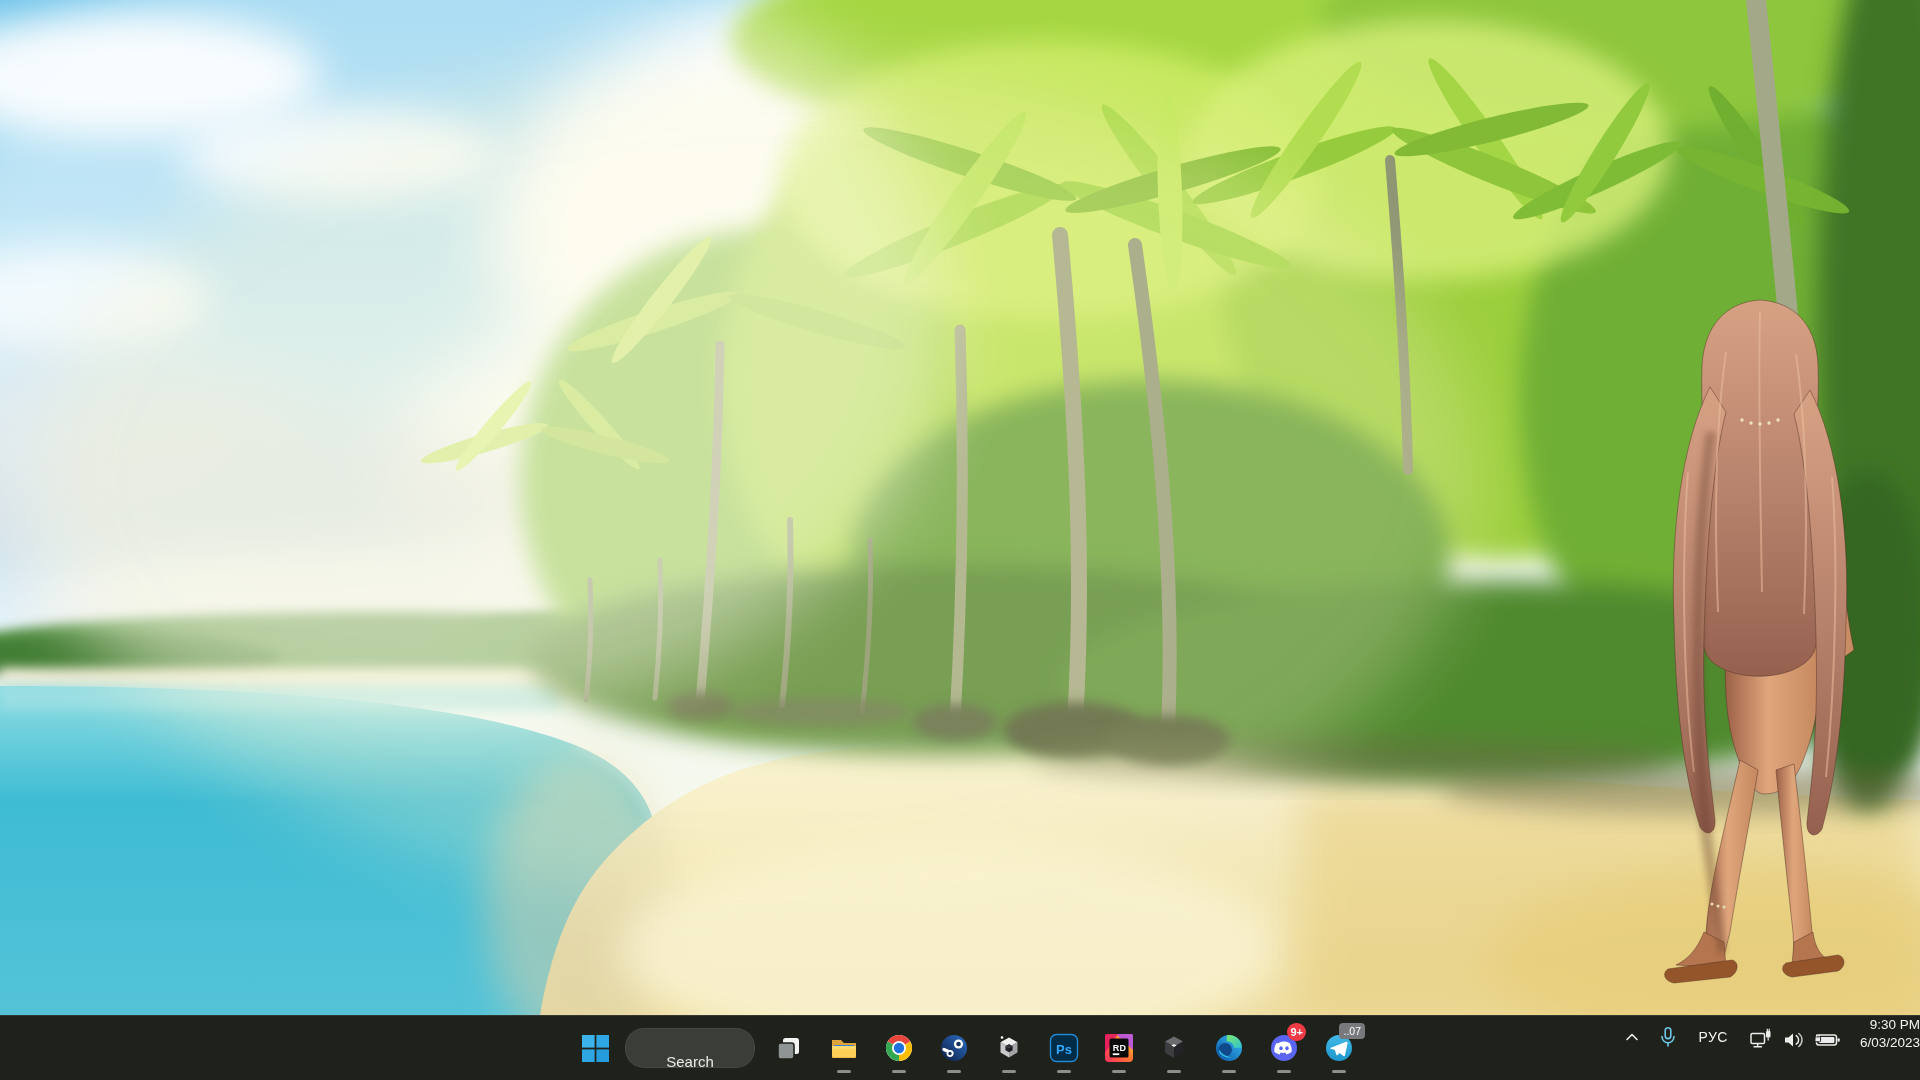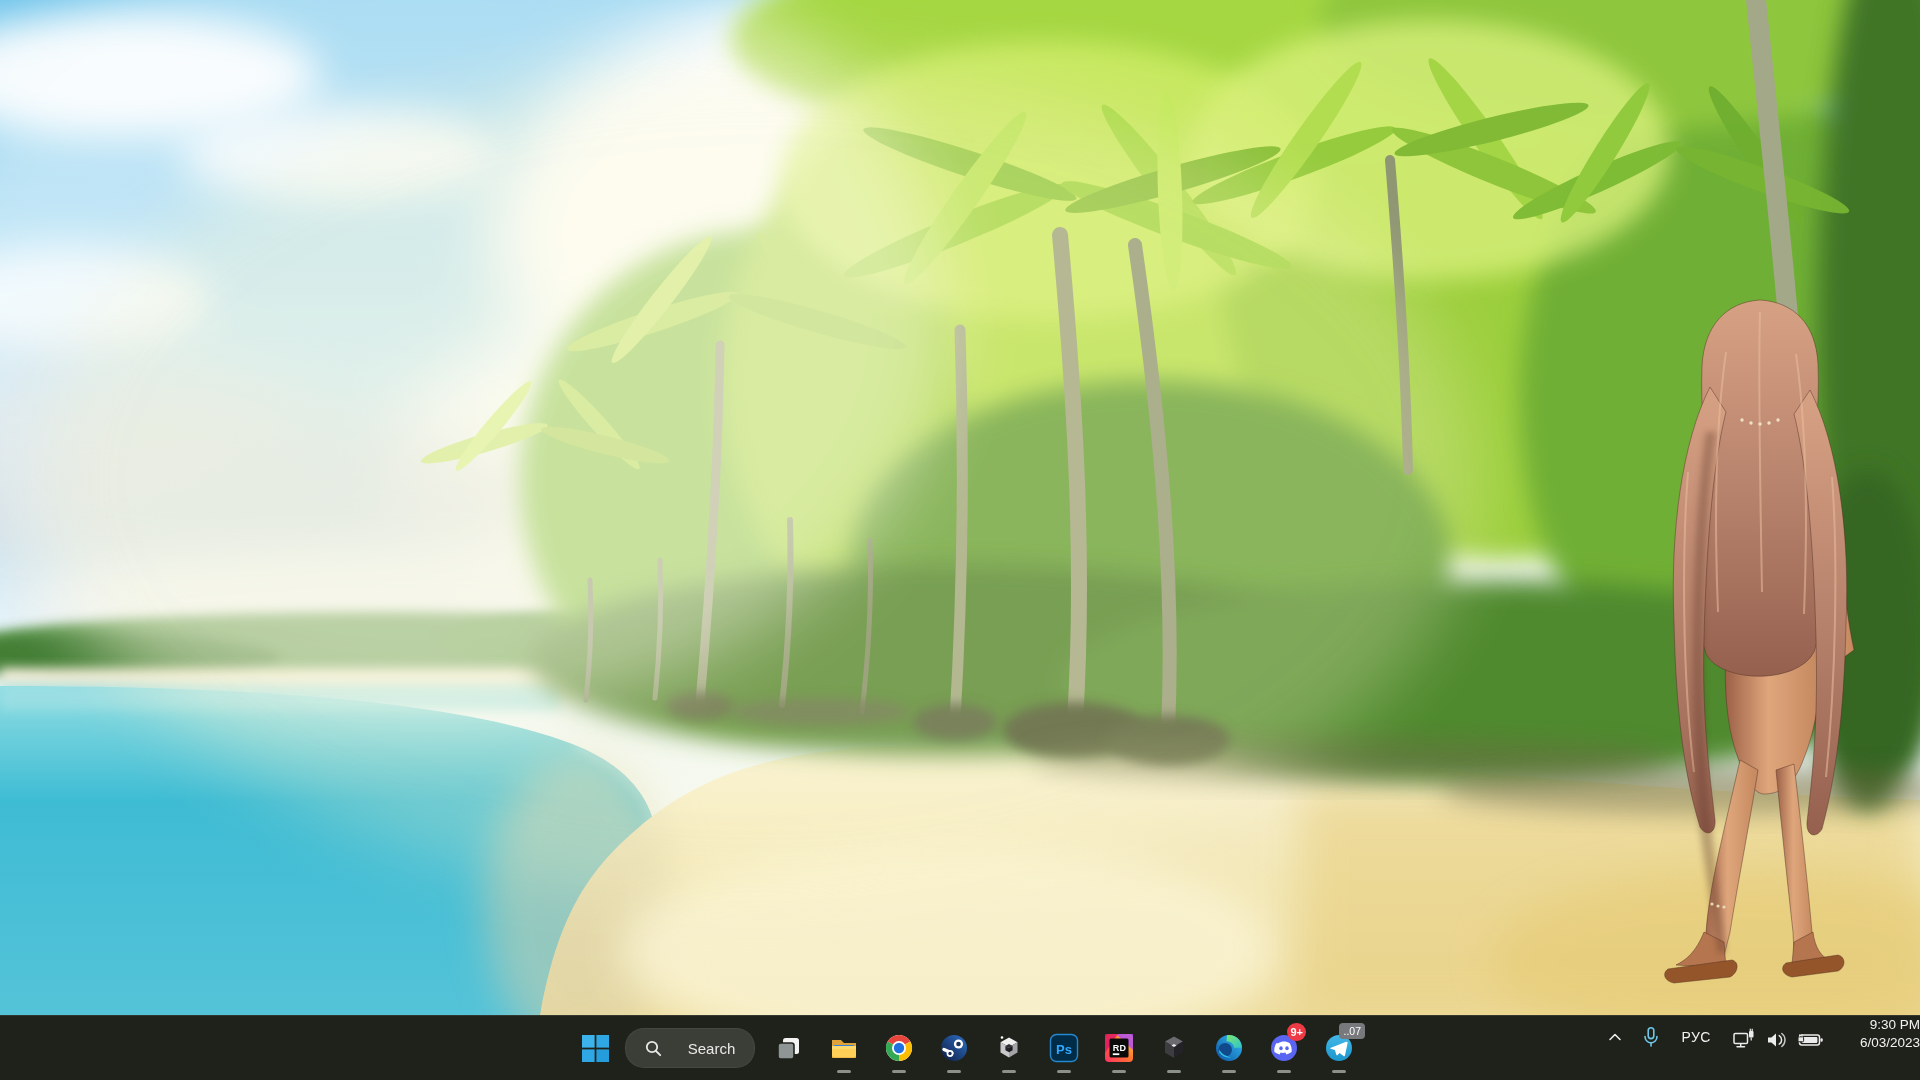--- a/index.html
+++ b/index.html
@@ -6,31 +6,31 @@
   body{width:1920px;height:1080px;overflow:hidden;font-family:"Liberation Sans",sans-serif;-webkit-font-smoothing:antialiased;}
   .desktop{position:relative;width:1920px;height:1080px;overflow:hidden;}
   .wallpaper{position:absolute;left:0;top:0;width:1920px;height:1016px;}
   .mascot{position:absolute;left:1630px;top:292px;width:280px;height:722px;}
 
   
   .taskbar{position:absolute;left:0;bottom:0;width:1920px;height:64px;background:rgba(32,35,28,.97);border-top:1px solid rgba(255,255,255,.07);}
   .tb-center{position:absolute;left:571px;top:0;height:64px;display:flex;align-items:center;}
   .tb-btn{position:relative;height:56px;display:flex;align-items:center;justify-content:center;border-radius:6px;}
   .start{width:48px;}
-  .search-pill{height:38px;width:128px;margin:14px 6px;border-radius:19px;background:#3b3e36;display:flex;align-items:center;justify-content:center;gap:26px;border:1px solid rgba(255,255,255,.05);}
+  .search-pill{height:38px;width:128px;margin:14px 6px;border-radius:19px;background:#3b3e36;display:flex;align-items:center;justify-content:center;gap:26px;border:1px solid rgba(255,255,255,.05);flex-direction:column;}
   .search-pill span{color:#e9e9e9;font-size:15px;}
   .app{width:55px;}
   .underline{position:absolute;bottom:3px;left:50%;transform:translateX(-50%);width:14px;height:3px;border-radius:2px;background:#8b9089;}
   .badge-red{position:absolute;top:3px;right:5px;min-width:18px;height:18px;border-radius:9px;background:#ee3a45;color:#fff;font-size:11px;font-weight:bold;display:flex;align-items:center;justify-content:center;padding:0 3px;box-sizing:border-box;}
   .badge-gray{position:absolute;top:3px;right:1px;height:16px;border-radius:4px;background:#77797c;color:#fff;font-size:10.5px;display:flex;align-items:center;justify-content:center;padding:0 4px;}
   .tb-tray{position:absolute;right:0;top:0;height:48px;display:flex;}
   .tray-btn{height:42px;display:flex;align-items:center;justify-content:center;border-radius:4px;padding:0 6px;}
   .lang{color:#f2f2f2;font-size:14px;padding:0 12px;letter-spacing:.5px;}
   .sys-group{display:flex;align-items:center;gap:7px;padding:0 8px;}
-  .clock{margin-left:27px;text-align:right;color:#f2f2f2;font-size:13.5px;line-height:1.3;}
+  .clock{margin-left:10px;text-align:right;color:#f2f2f2;font-size:13.5px;line-height:1.3;}
 </style>
 </head>
 <body>
 
 <div class="desktop">
 
   <svg class="wallpaper" viewBox="0 0 1920 1016" preserveAspectRatio="none">
     <defs>
       <linearGradient id="sky" x1="0" y1="0" x2="0" y2="1">
         <stop offset="0" stop-color="#6fc4ea"></stop>

